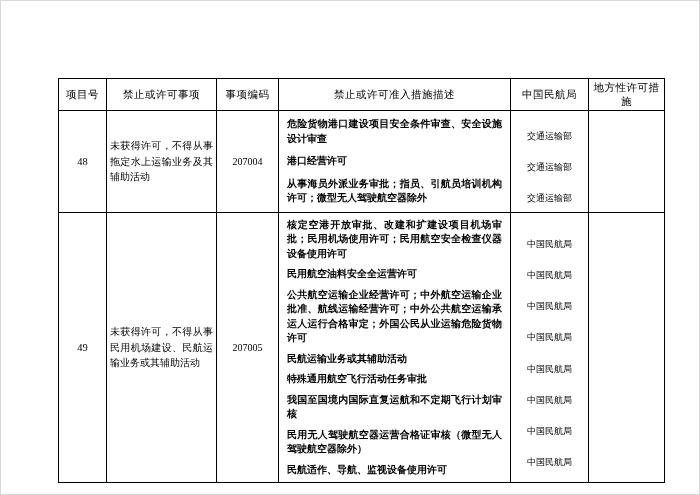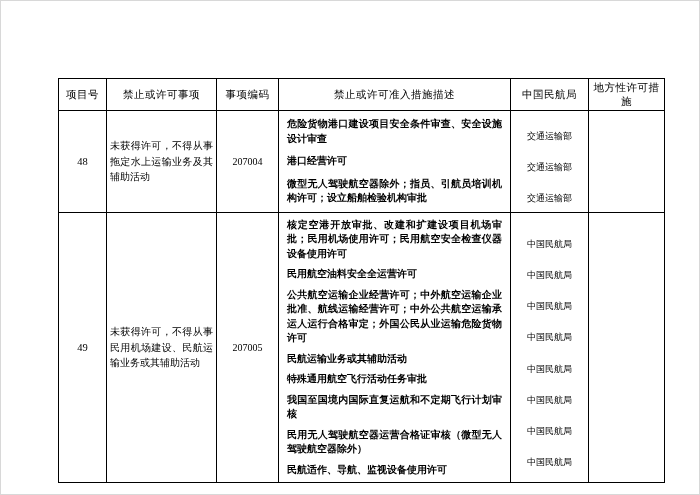--- a/index.html
+++ b/index.html
@@ -146,21 +146,21 @@
       </thead>
       <tbody>
         <tr class="row-48">
           <td class="c-no">48</td>
           <td class="c-matter">未获得许可，不得从事拖定水上运输业务及其辅助活动</td>
           <td class="c-code">207004</td>
           <td class="c-desc">
             <div class="desc-list">
               <div class="desc-item">危险货物港口建设项目安全条件审查、安全设施设计审查</div>
               <div class="desc-item">港口经营许可</div>
-              <div class="desc-item">微型无人驾驶航空器除外；指员、引航员培训机构许可；设立船舶检验机构审批</div>
+              <div class="desc-item">从事海员外派业务审批；指员、引航员培训机构许可；微型无人驾驶航空器除外</div>
             </div>
           </td>
           <td class="c-central">
             <div class="org-list">
               <div class="org-item">交通运输部</div>
               <div class="org-item">交通运输部</div>
               <div class="org-item">交通运输部</div>
             </div>
           </td>
           <td class="c-local"></td>

